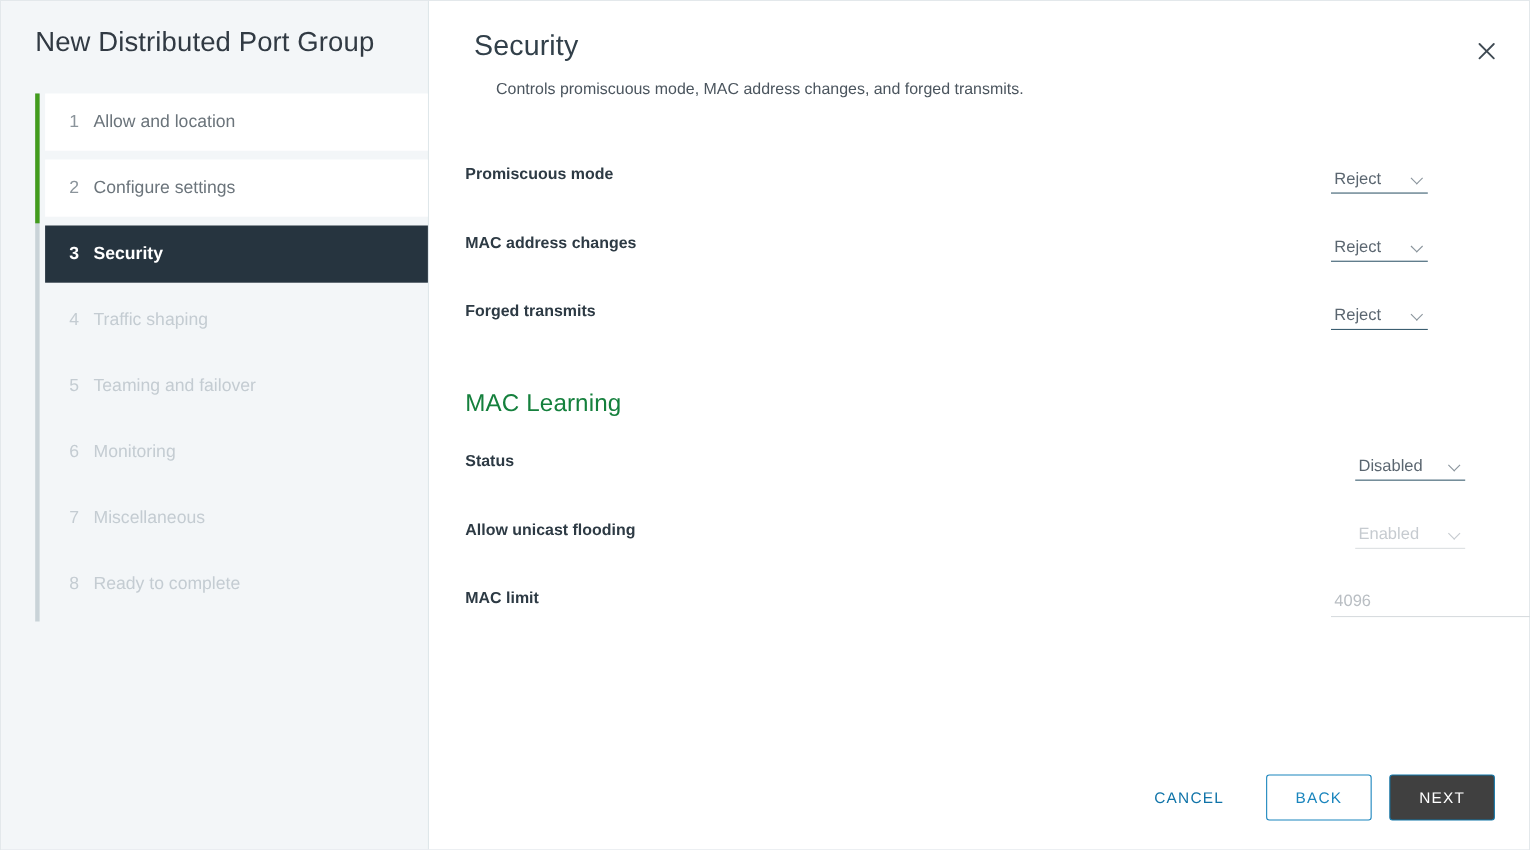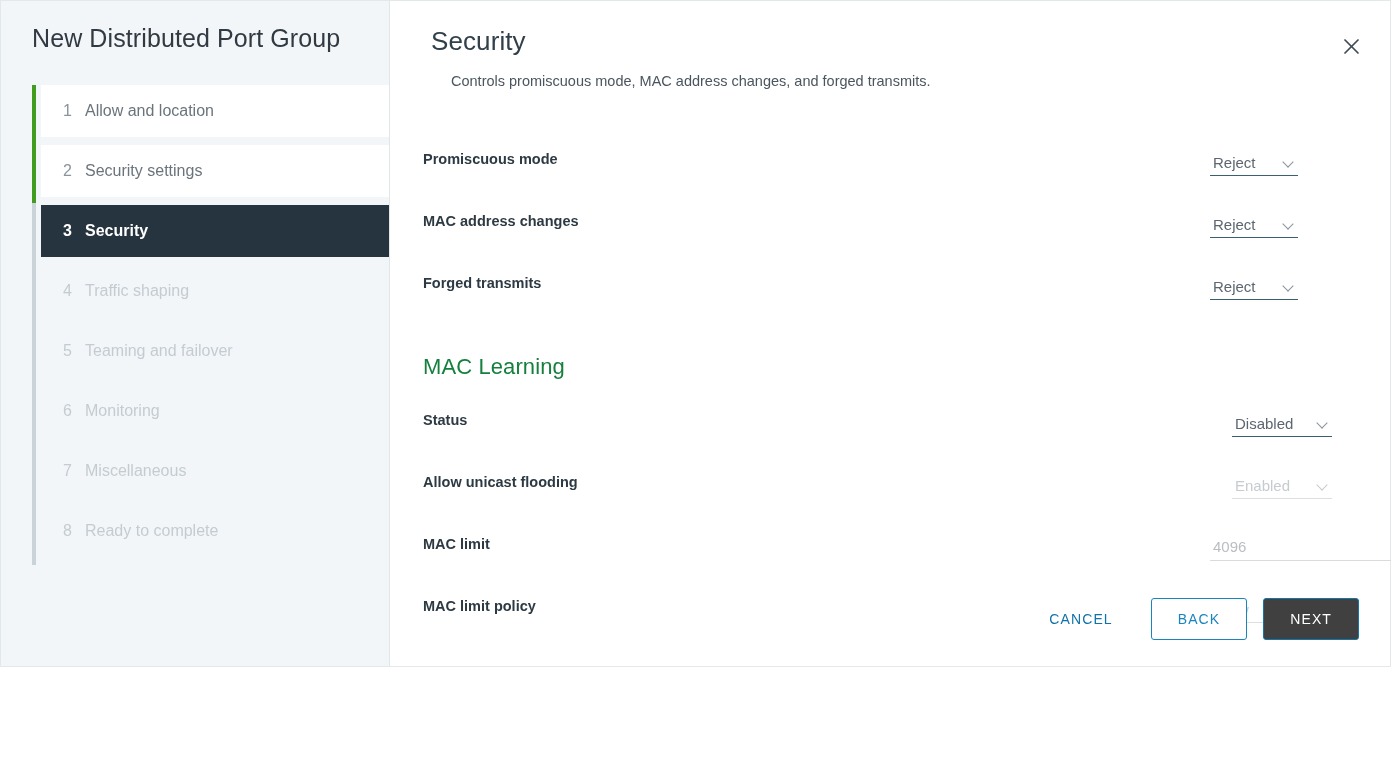--- a/index.html
+++ b/index.html
@@ -8,21 +8,21 @@
     width: 1391px;
     height: 773px;
     background: #ffffff;
     font-family: "Liberation Sans", sans-serif;
     overflow: hidden;
   }
 
   .wizard {
     position: relative;
     width: 1391px;
-    height: 667px;
+    height: 773px;
     display: flex;
     background: #ffffff;
     border: 1px solid #e3e8eb;
   }
 
   
   .sidebar {
     width: 389px;
     height: 100%;
     background: #f3f6f8;
@@ -292,21 +292,21 @@
       <div class="progress-fill"></div>
 
       <div class="step done">
         <span class="num">1</span>
         <span class="lbl">Allow and location</span>
       </div>
       <div class="step-gap"></div>
 
       <div class="step done">
         <span class="num">2</span>
-        <span class="lbl">Security settings</span>
+        <span class="lbl">Configure settings</span>
       </div>
       <div class="step-gap"></div>
 
       <div class="step active">
         <span class="num">3</span>
         <span class="lbl">Security</span>
       </div>
       <div class="step-gap"></div>
 
       <div class="step upcoming">
@@ -406,29 +406,20 @@
         </div>
       </div>
 
       <div class="form-row">
         <div class="label">MAC limit</div>
         <div class="control">
           <input class="text-input" type="text" readonly="" value="4096" style="">
         </div>
       </div>
 
-      <div class="form-row">
-        <div class="label">MAC limit policy</div>
-        <div class="control">
-          <div class="select disabled">
-            <span class="val">Allow</span>
-            <span class="caret"></span>
-          </div>
-        </div>
-      </div>
 
     </div>
 
     <div class="footer">
       <button class="btn btn-flat">CANCEL</button>
       <button class="btn btn-outline">BACK</button>
       <button class="btn btn-primary">NEXT</button>
     </div>
 
   </div>

